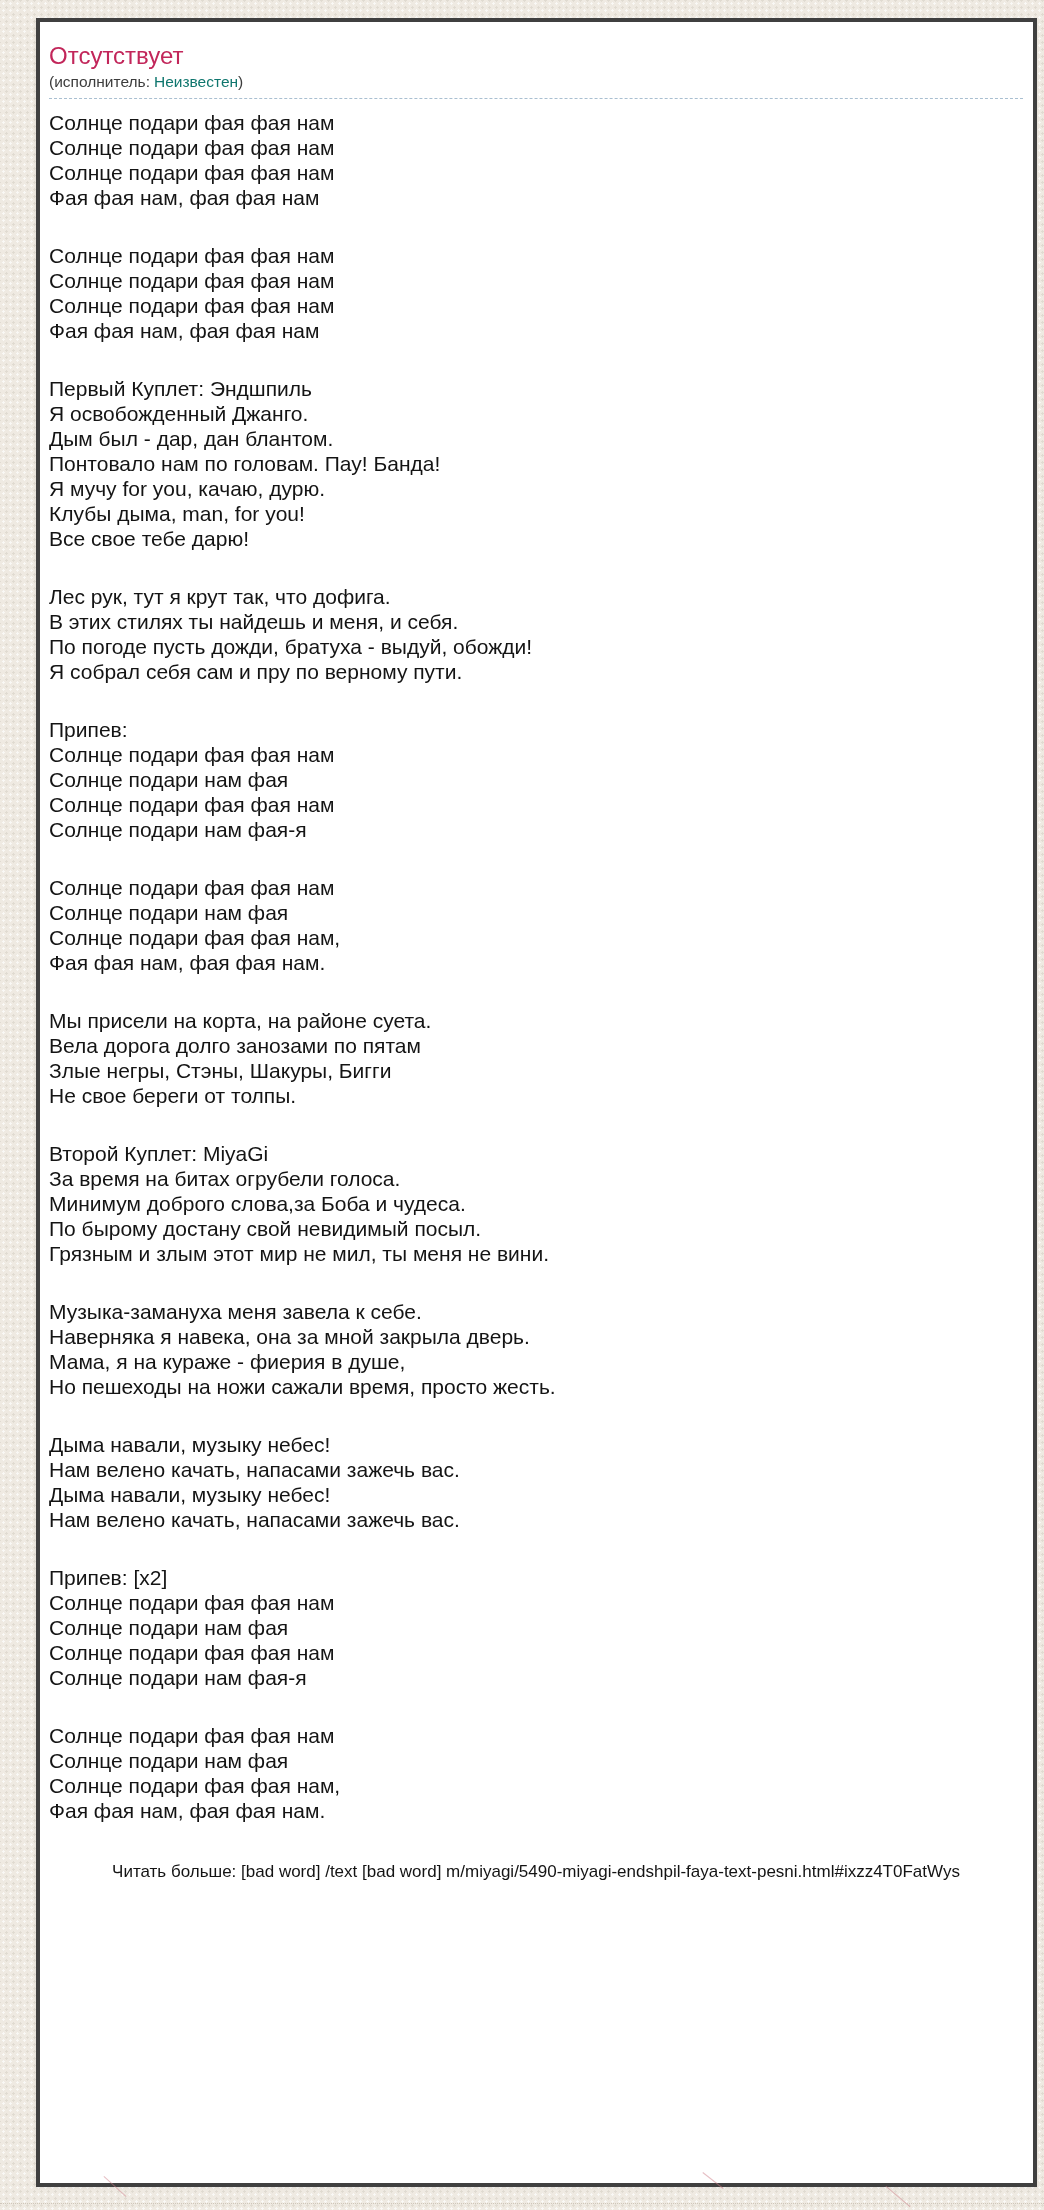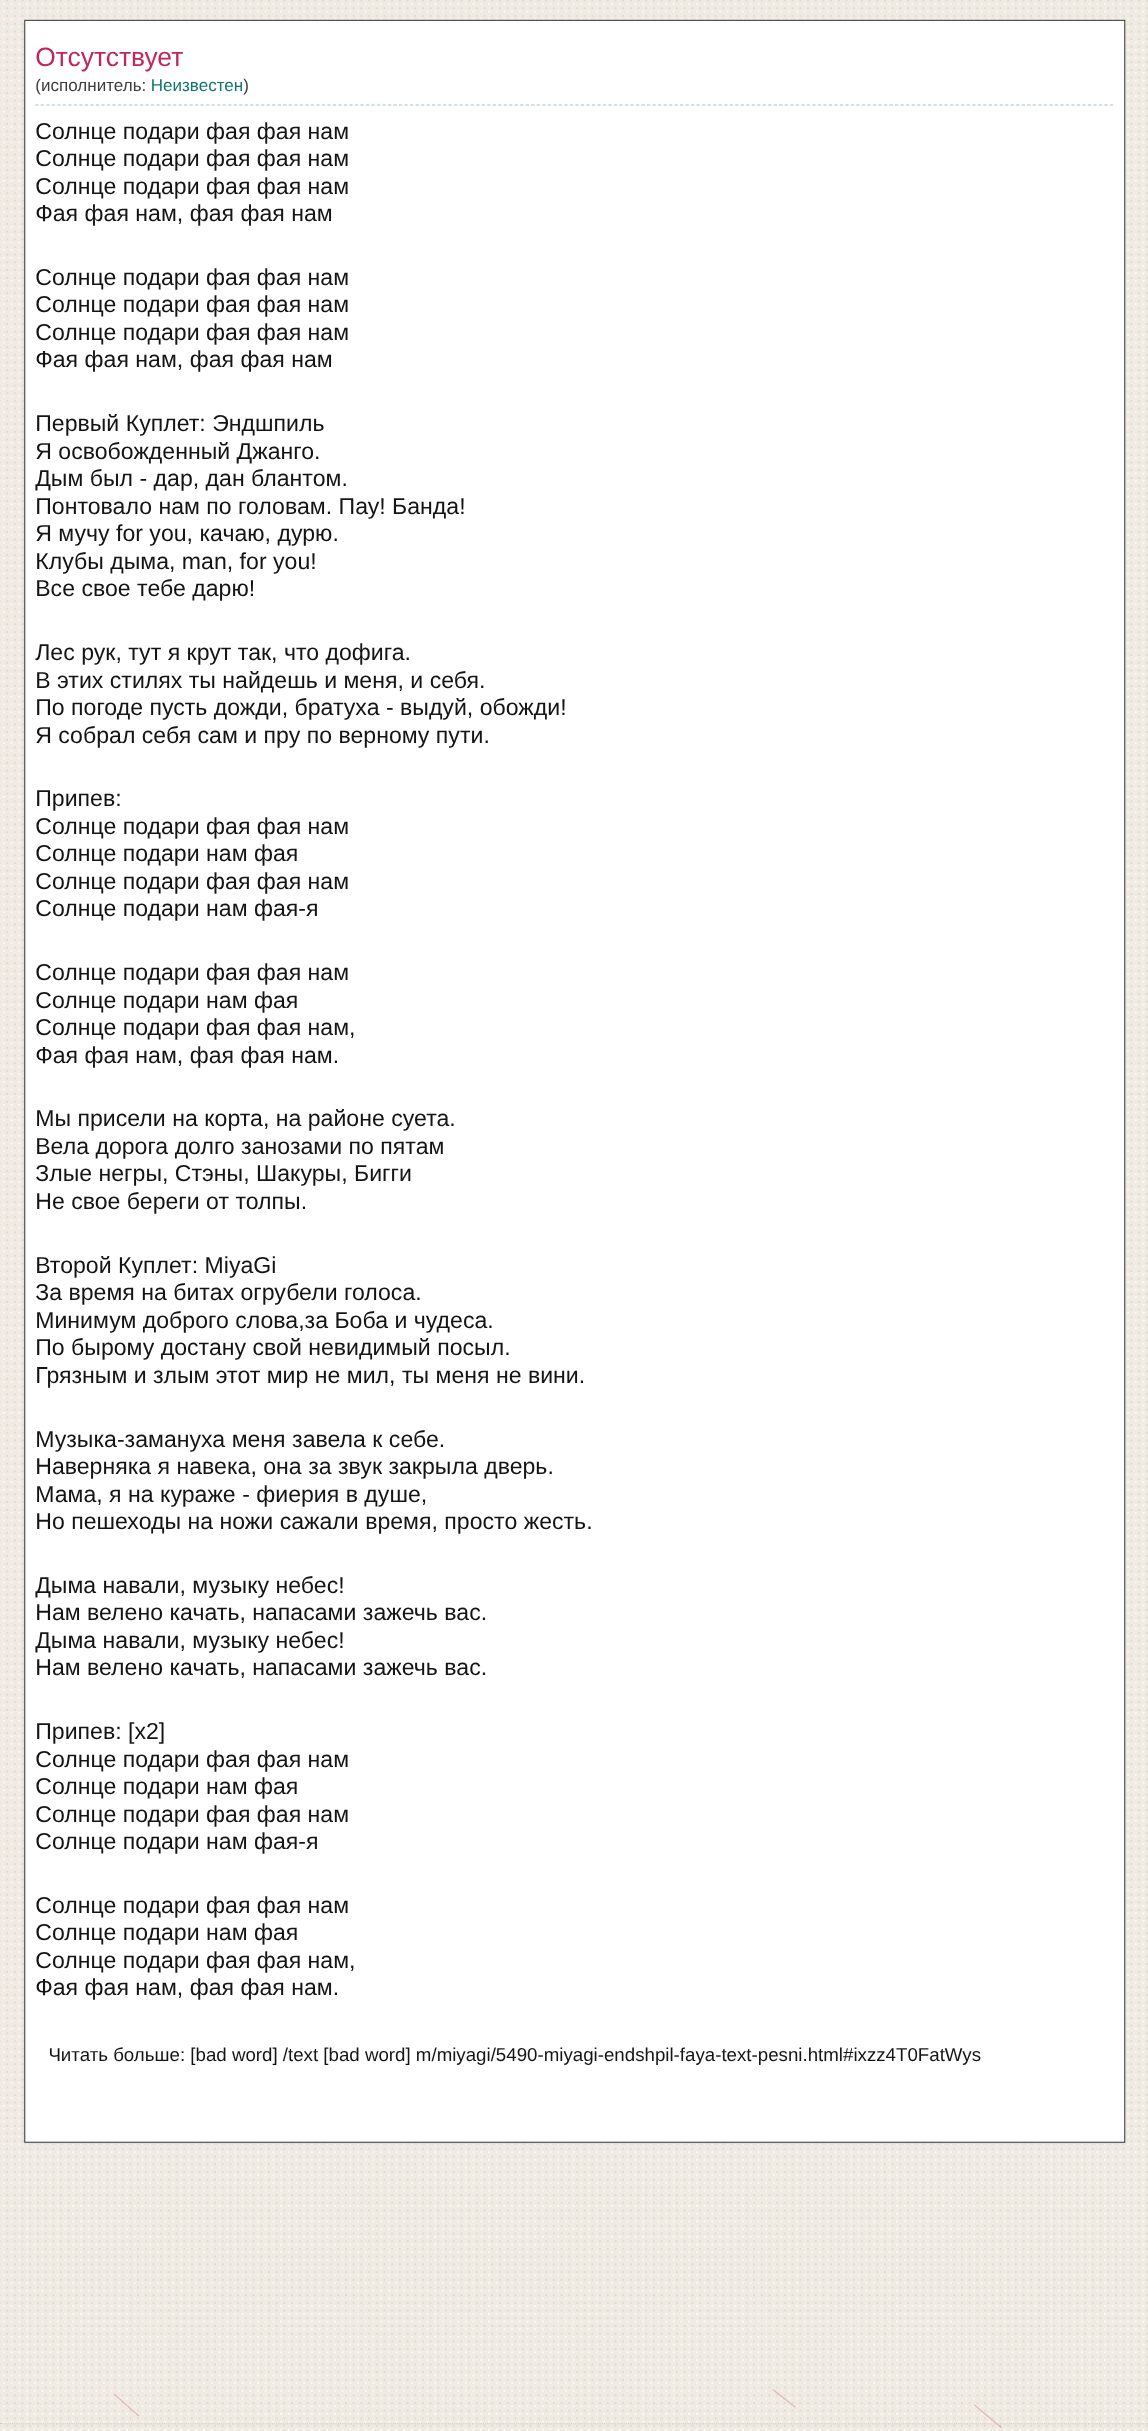--- a/index.html
+++ b/index.html
@@ -10,25 +10,25 @@
     font-family: "Liberation Sans", sans-serif;
     background-color: #efeae2;
     background-image:
       radial-gradient(rgba(255,255,255,0.65) 1px, transparent 1.3px),
       radial-gradient(rgba(188,180,166,0.28) 1px, transparent 1.3px);
     background-size: 7px 7px, 7px 7px;
     background-position: 0 0, 3px 4px;
   }
   .card {
     position: absolute;
-    left: 22px; top: 18px;
-    width: 1001px; height: 1930px;
+    left: 36px; top: 18px;
+    width: 1001px; height: 2169px;
     box-sizing: border-box;
     background: #ffffff;
-    border: 1px solid #404040;
+    border: 4px solid #404040;
     box-shadow: 0 1px 3px rgba(0,0,0,0.07);
     padding: 16px 10px 0 9px;
     overflow: hidden;
   }
   .page-title {
     margin: 4px 0 3px 0;
     font-size: 24px;
     font-weight: 400;
     color: #c2265a;
     line-height: 1.15;
@@ -51,27 +51,28 @@
     height: 0;
   }
   .lyrics p.stanza {
     margin: 0 0 33px 0;
     font-size: 21px;
     line-height: 25px;
     color: #141414;
     white-space: pre-line;
   }
   .read-more {
-    margin: 12px;
+    margin: 0;
     padding-top: 4px;
     font-size: 17px;
     line-height: 24px;
     color: #141414;
     white-space: nowrap;
     overflow: hidden;
+    text-align: center;
   }
   .scratch {
     position: absolute;
     height: 1px;
     background: rgba(205,125,135,0.5);
   }
   .s1 { left: 100px; top: 2186px; width: 30px; transform: rotate(42deg); }
   .s2 { left: 700px; top: 2180px; width: 26px; transform: rotate(38deg); }
   .s3 { left: 882px; top: 2196px; width: 32px; transform: rotate(40deg); }
   .bottom-dots {
@@ -120,21 +121,21 @@
     <p class="stanza">Мы присели на корта, на районе суета.
 Вела дорога долго занозами по пятам
 Злые негры, Стэны, Шакуры, Бигги
 Не свое береги от толпы.</p>
     <p class="stanza">Второй Куплет: MiyaGi
 За время на битах огрубели голоса.
 Минимум доброго слова,за Боба и чудеса.
 По бырому достану свой невидимый посыл.
 Грязным и злым этот мир не мил, ты меня не вини.</p>
     <p class="stanza">Музыка-замануха меня завела к себе.
-Наверняка я навека, она за звук закрыла дверь.
+Наверняка я навека, она за мной закрыла дверь.
 Мама, я на кураже - фиерия в душе,
 Но пешеходы на ножи сажали время, просто жесть.</p>
     <p class="stanza">Дыма навали, музыку небес!
 Нам велено качать, напасами зажечь вас.
 Дыма навали, музыку небес!
 Нам велено качать, напасами зажечь вас.</p>
     <p class="stanza">Припев: [x2]
 Солнце подари фая фая нам
 Солнце подари нам фая
 Солнце подари фая фая нам

